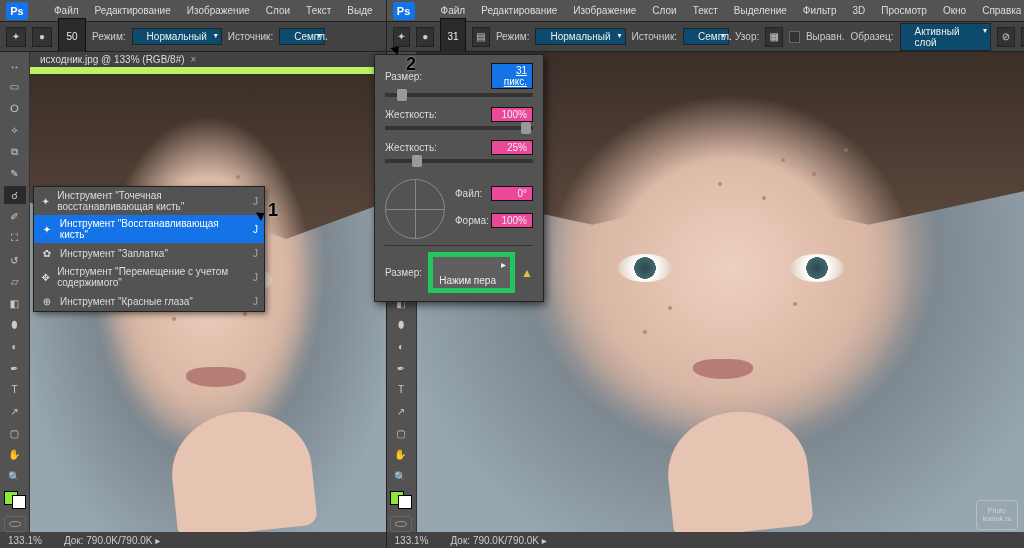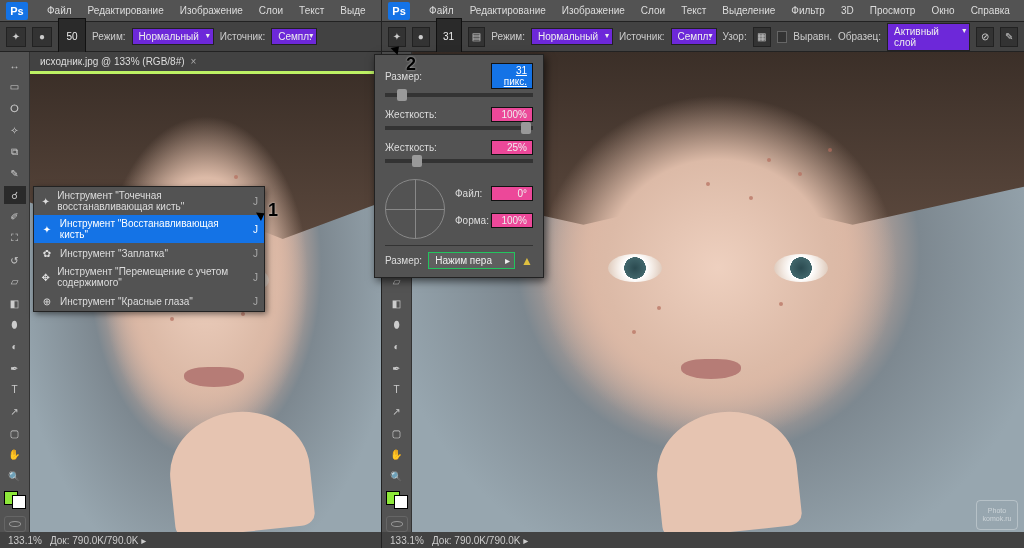--- a/index.html
+++ b/index.html
@@ -1,50 +1,50 @@
 <!DOCTYPE html>
 <html><head>
 <meta charset="utf-8">
 <style>
 * { margin: 0; padding: 0; box-sizing: border-box; font-family: Tahoma, Arial, sans-serif; }
 body { width: 1024px; height: 548px; background: #535353; overflow: hidden; color: #ccc; font-size: 10px; position: relative; }
 .menubar { height: 22px; background: #535353; display: flex; align-items: center; padding: 0 6px; gap: 2px; border-bottom: 1px solid #222; }
-.menubar .logo { width: 22px; height: 18px; background: #1473e6; color: #fff; display:flex; align-items:center; justify-content:center; font-weight:bold; font-size:11px; border-radius:2px; margin-right:10px;}
+.menubar .logo { width: 22px; height: 18px; background: #1473e6; color: #fff; display:flex; align-items:center; justify-content:center; font-weight:bold; font-size:11px; border-radius:2px; margin-right:17px;}
 .menubar .item { padding: 3px 7px; color:#ddd; cursor:default; }
 .optbar { height: 30px; background: #424242; display:flex; align-items:center; padding:0 6px; gap:6px; border-bottom:1px solid #222; font-size:10px;}
 .optbar .icon, .optbar .mini { width:20px; height:20px; background:#333; display:flex; align-items:center; justify-content:center; border:1px solid #222; color:#ccc; }
 .optbar .label { color:#ccc; }
-.optbar .select { background:#6d28d9; border:1px solid #222; padding:2px 14px 2px 6px; color:#eee; position:relative; }
+.optbar .select { background:#0c4a6e; border:1px solid #222; padding:2px 14px 2px 14px; color:#eee; position:relative; }
 .optbar .select::after { content:"▾"; position:absolute; right:3px; top:2px; font-size:8px; }
 .optbar .num { background:#2a2a2a; border:1px solid #111; padding:12px 4px; color:#eee; width:28px; text-align:center;}
 .optbar .chk { width:12px; height:12px; border:1px solid #666; background:#333; }
 .canvas-area { display:flex; height: calc(100% - 52px - 16px); }
 .toolstrip { width:30px; background:#535353; border-right:1px solid #333; display:flex; flex-direction:column; align-items:center; gap:3px; padding-top:4px;}
 .tool { width:22px; height:22px; display:flex; align-items:center; justify-content:center; color:#ccc; }
 .tool.active { background:#2a2a2a; }
 .swatches { width:22px; height:22px; position:relative; margin-top:2px;}
 .sw-fg{position:absolute; left:0; top:0; width:14px; height:14px; background:#8ee83a; border:1px solid #000;}
 .sw-bg{position:absolute; right:0; bottom:0; width:14px; height:14px; background:#fff; border:1px solid #000;}
 .sw-qmask{ width:22px;height:18px; border:1px solid #666; border-radius:3px; margin-top:4px; position:relative;}
 .sw-qmask::after{content:""; position:absolute; inset:4px; border:1px solid #999; border-radius:50%;}
 .docwrap { flex:1; display:flex; flex-direction:column; }
-.tabbar { height:22px; background:#424242; display:flex; align-items:center; border-bottom:3px solid #bef264;}
+.tabbar { height:22px; background:#424242; display:flex; align-items:center; border-bottom:7px solid #bef264;}
 .tab { padding:3px 10px; color:#ddd; font-size:10px; display:flex; align-items:center; gap:6px;}
 .tab .close{font-size:10px;color:#aaa;}
 .viewport { flex:1; background:#272727; display:flex; align-items:center; justify-content:center; overflow:hidden;}
 .photo { width:100%; height:100%; background: radial-gradient(ellipse 55% 70% at 50% 42%, #e9c9b8 0%, #d9b19e 38%, #7d8890 60%, #97a6af 100%); position:relative;}
 .face-shadow{position:absolute; left:12%; right:12%; top:8%; bottom:4%; background: radial-gradient(ellipse 55% 58% at 50% 42%, #eed0bf 0%, #dcbaa7 44%, transparent 70%); border-radius:50% 50% 46% 46%; }
 .eye{position:absolute; width:54px; height:28px; background:radial-gradient(circle at 50% 50%, #2b4a50 0%, #41666b 35%, #fff 36%, #f2e9e2 60%, #d8c0af 100%); border-radius:50%;}
 .eye.l{left:32%; top:42%;} .eye.r{right:32%; top:42%;}
 .lips{position:absolute; left:44%; top:64%; width:60px; height:20px; background:#b67c76; border-radius:40% 40% 50% 50%;}
 .hair{position:absolute; left:0; right:0; top:0; height:36%; background:linear-gradient(#3b2f28,#5a473c); clip-path: polygon(0 0,100% 0,100% 78%, 72% 100%, 50% 82%, 28% 100%, 0 78%);}
 .hand{position:absolute; left:40%; bottom:0; width:140px; height:120px; background:#e6c4b1; border-radius:50% 50% 10% 10%; transform:rotate(-6deg);}
 .blem{position:absolute; width:4px;height:4px; background:#b56e5e; border-radius:50%; opacity:.7;}
 .statusbar { height:16px; background:#424242; display:flex; align-items:center; padding:0 8px; color:#ccc; gap:24px; font-size:10px;}
-.statusbar .sbg{display:flex; gap:8px;}
+.statusbar .sbg{display:flex; gap:22px;}
 
 
 .split { display:flex; width:100%; height:100%; }
 .instance { flex:1; display:flex; flex-direction:column; border-right:1px solid #222;}
 .instance:last-child{border-right:none;}
 
 
 .flyout { position:absolute; left:33px; top:186px; background:#535353; border:1px solid #222; box-shadow:2px 2px 6px rgba(0,0,0,.5); width:232px; z-index:50;}
 .flyout .row{display:flex; align-items:center; padding:3px 6px; gap:6px; color:#ddd;}
 .flyout .row.sel{ background:#1473e6; color:#fff;}
@@ -58,21 +58,21 @@
 .brushpop .slider{ height:4px; background:#333; position:relative; margin:2px 0 10px;}
 .brushpop .slider .thumb{ position:absolute; top:-4px; width:10px; height:12px; background:#999; border-radius:2px;}
 .brushpop .val{ background:#ec4899; border:1px solid #111; color:#eee; padding:1px 5px; width:42px; text-align:right;}
 .brushpop .val.sel{ background:#1473e6; color:#fff;text-decoration:underline; }
 .brushpop .angle{ width:60px; height:60px; border:1px solid #888; border-radius:50%; position:relative; margin:6px 0;}
 .brushpop .angle::before{content:""; position:absolute; left:50%; top:0; width:1px; height:100%; background:#888;}
 .brushpop .angle::after{content:""; position:absolute; top:50%; left:0; height:1px; width:100%; background:#888;}
 .brushpop .anglewrap{display:flex; gap:10px; align-items:center;}
 .brushpop .aright{flex:1; display:flex; flex-direction:column; gap:8px;}
 .brushpop .selrow{display:flex; align-items:center; gap:6px; border-top:1px solid #333; padding-top:6px;}
-.brushpop .dd{ flex:1; background:#5f5f5f; border:1px solid #22c55e; padding:2px 14px 2px 6px; color:#eee; position:relative;}
+.brushpop .dd{ flex:1; background:#5f5f5f; border:5px solid #22c55e; padding:18px 14px 2px 6px; color:#eee; position:relative;}
 .brushpop .dd::after{content:"▸"; position:absolute; right:4px; top:2px;}
 .brushpop .warn{ color:#e0c040; font-size:12px;}
 
 .anno { position:absolute; color:#000; font-weight:bold; font-size:18px; z-index:80; text-shadow:0 0 2px #ccc;}
 .a1{ left:268px; top:200px;} .a2{ left:406px; top:54px;}
 .cursor-arrow{position:absolute; width:0;height:0; border-left:7px solid #000; border-top:5px solid transparent; border-bottom:5px solid transparent; z-index:90;}
 .c1{left:258px; top:210px; transform:rotate(-30deg);} .c2{left:393px; top:44px; transform:rotate(-45deg);}
 
 .watermark{position:absolute; right:6px; bottom:18px; width:42px; height:30px; border:1px solid rgba(255,255,255,.3); border-radius:4px; display:flex; flex-direction:column; align-items:center; justify-content:center; color:rgba(255,255,255,.5); font-size:7px; line-height:1.1;}
 </style>

